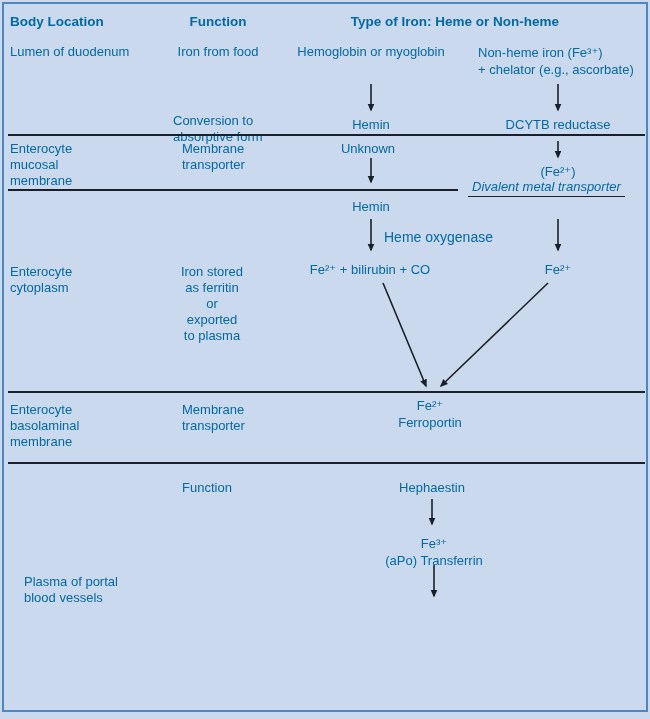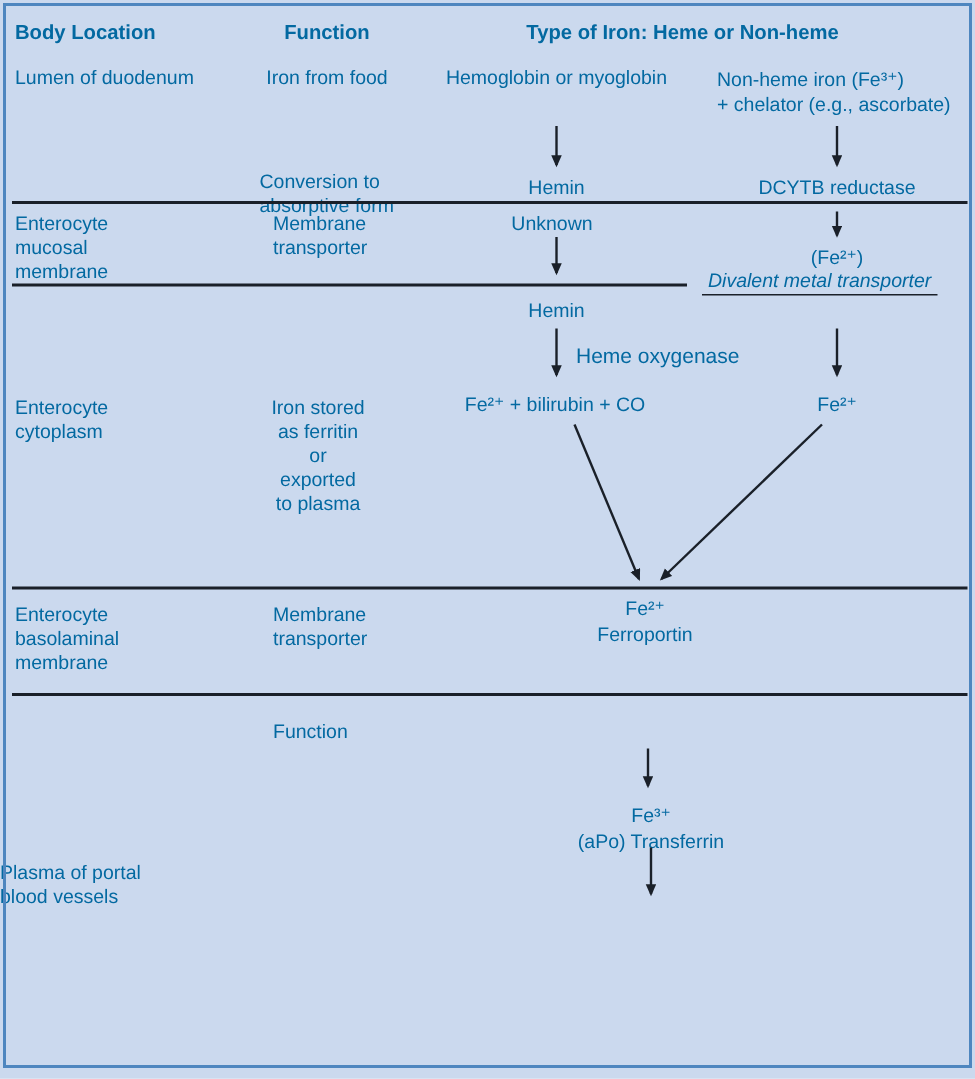--- a/index.html
+++ b/index.html
@@ -85,24 +85,25 @@
 Ferroportin</div>
   <div class="lbl" style="left:10px;top:402px">Enterocyte
 basolaminal
 membrane</div>
   <div class="lbl" style="left:182px;top:402px">Membrane
 transporter</div>
 
   <div class="divider" style="left:8px;top:462px;width:637px"></div>
 
   <div class="lbl" style="left:182px;top:480px">Function</div>
+  <div class="lbl ctr" style="left:372px;top:480px;width:120px">Hephaestin</div>
 
   <div class="lbl ctr lh17" style="left:359px;top:535px;width:150px">Fe³⁺
 (aPo) Transferrin</div>
-  <div class="lbl" style="left:0;top:574px">Plasma of portal
+  <div class="lbl" style="left:24px;top:574px">Plasma of portal
 blood vessels</div>
 
   <svg class="arrows" width="650" height="719" viewBox="0 0 650 719">
     <defs>
       <marker id="ah" markerWidth="9" markerHeight="8" refX="6.5" refY="3.5" orient="auto" markerUnits="userSpaceOnUse">
         <path d="M0,0 L8,3.5 L0,7 z" fill="#1a2029"></path>
       </marker>
     </defs>
     <line x1="371" y1="84" x2="371" y2="110" marker-end="url(#ah)"></line>
     <line x1="558" y1="84" x2="558" y2="110" marker-end="url(#ah)"></line>

